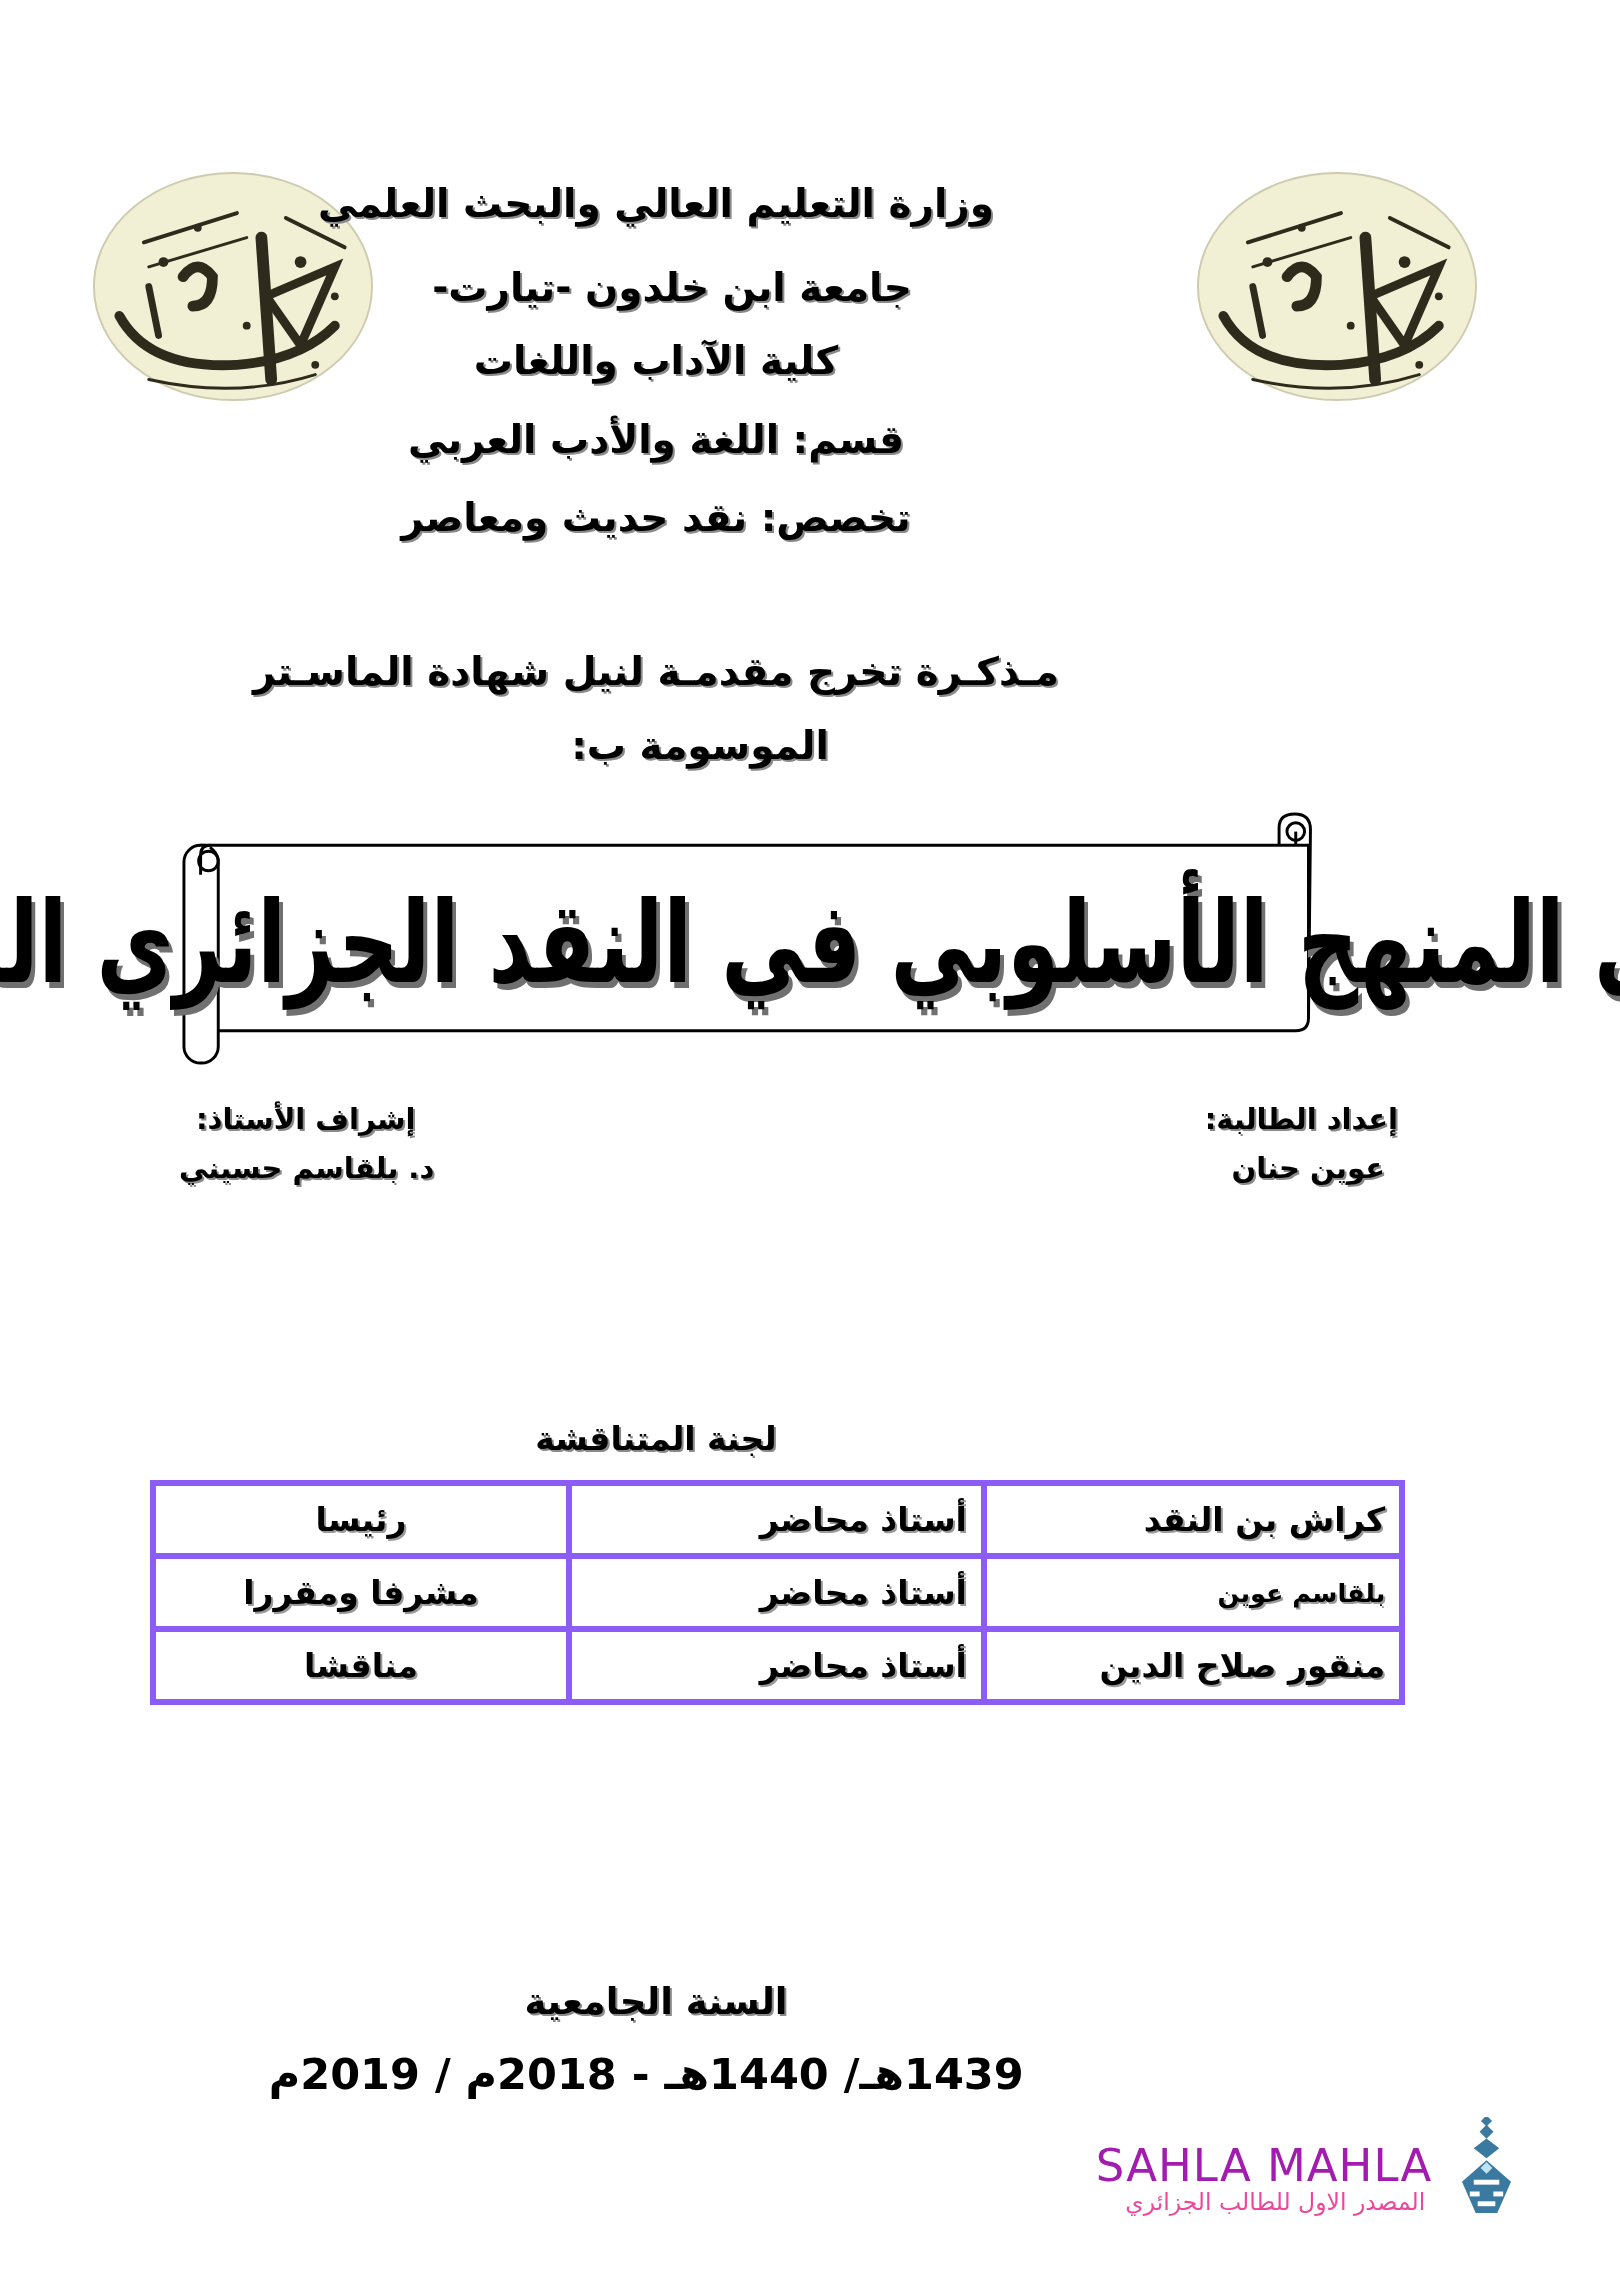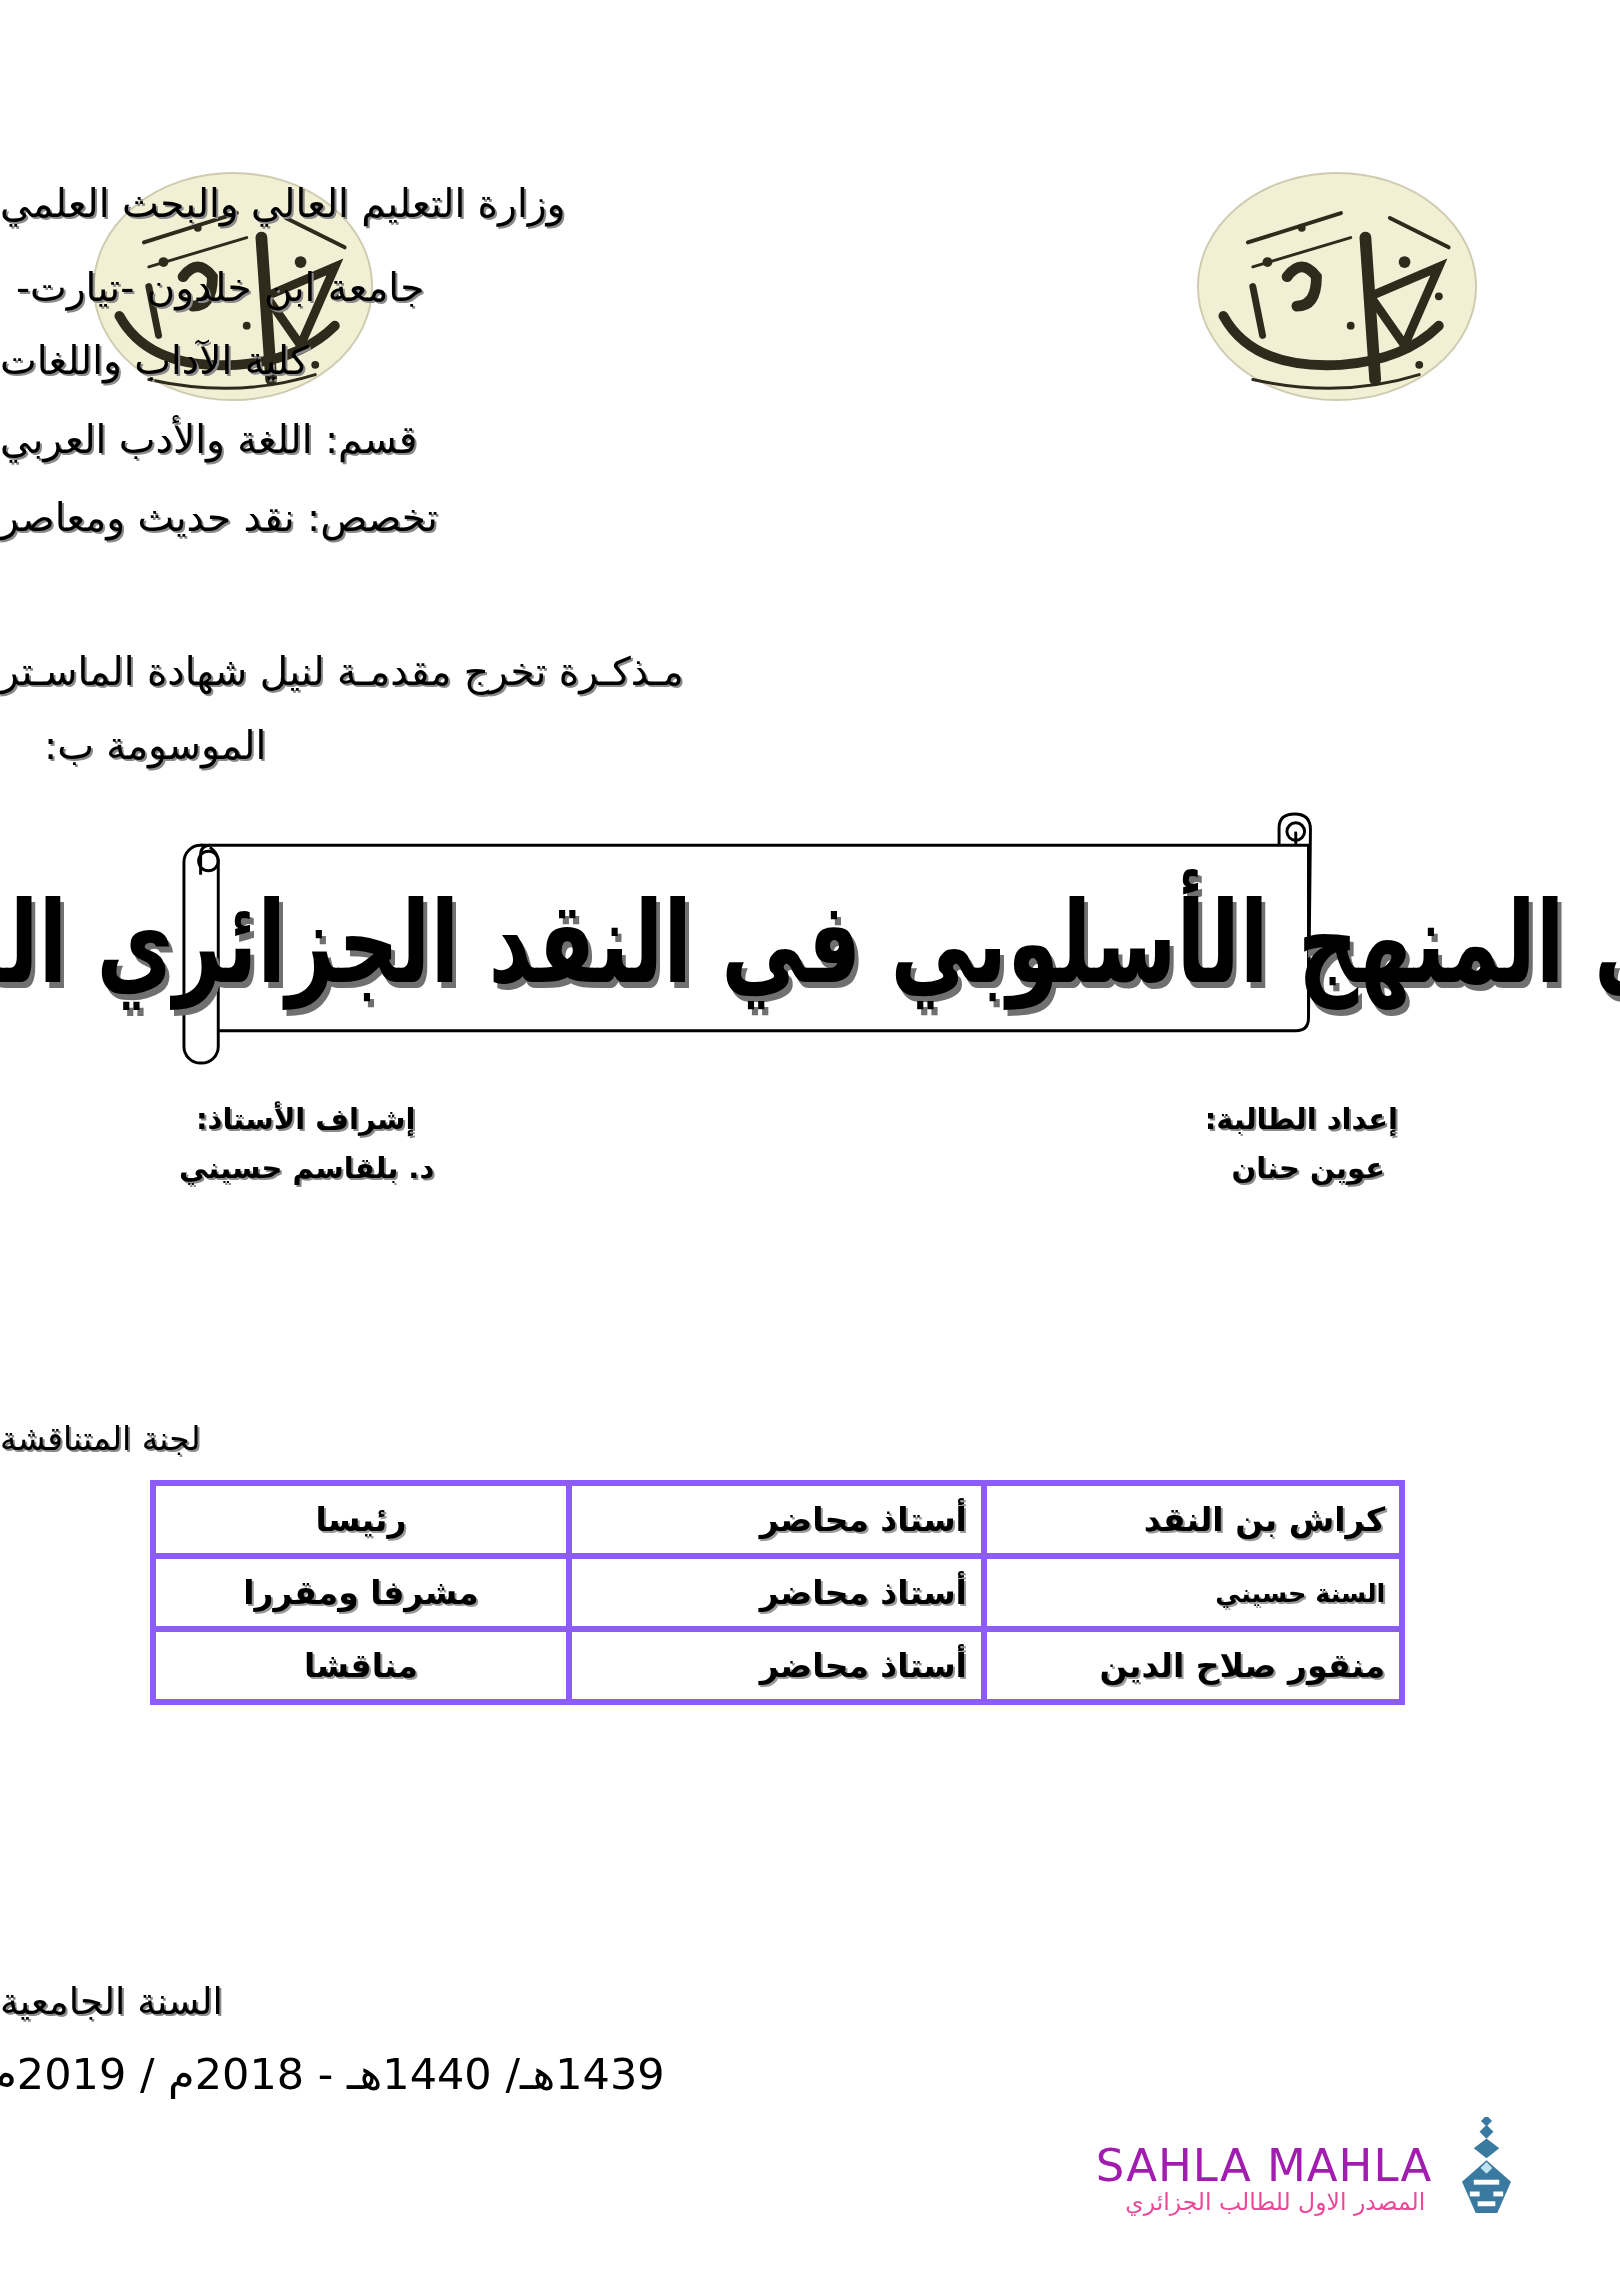--- a/index.html
+++ b/index.html
@@ -4,22 +4,22 @@
 <style>
   html, body { margin: 0; padding: 0; background: #ffffff; }
   body {
     width: 1620px; height: 2293px; position: relative; overflow: hidden;
     font-family: "DejaVu Sans", "Liberation Sans", sans-serif;
     color: #000;
   }
   .abs { position: absolute; }
   .shadow { text-shadow: 2px 2px 0 #8a8a8a; }
   .center-line {
-    position: absolute; left: 0; width: 1312px; text-align: left;
-    font-weight: normal; direction: rtl; white-space: nowrap;
+    position: absolute; left: 0; width: 1312px; text-align: center;
+    font-weight: bold; direction: rtl; white-space: nowrap;
   }
 
   
   .uni-logo {
     position: absolute; width: 286px; height: 235px;
   }
   .uni-logo svg { width: 100%; height: 100%; display: block; }
 
   
   .hdr { font-size: 39px; line-height: 55px; }
@@ -164,21 +164,21 @@
 
 <div class="center-line committee-title shadow" style="top:1419px;">لجنة المتناقشة</div>
 <table class="committee">
   <tbody>
       <tr>
     <td class="c-name">كراش بن النقد</td>
     <td class="c-rank">أستاذ محاضر</td>
     <td class="c-role">رئيسا</td>
   </tr>
   <tr>
-    <td class="c-name small">السنة حسيني</td>
+    <td class="c-name small">بلقاسم عوين</td>
     <td class="c-rank">أستاذ محاضر</td>
     <td class="c-role">مشرفا ومقررا</td>
   </tr>
   <tr>
     <td class="c-name">منقور صلاح الدين</td>
     <td class="c-rank">أستاذ محاضر</td>
     <td class="c-role">مناقشا</td>
   </tr>
 </tbody>
   </table>

